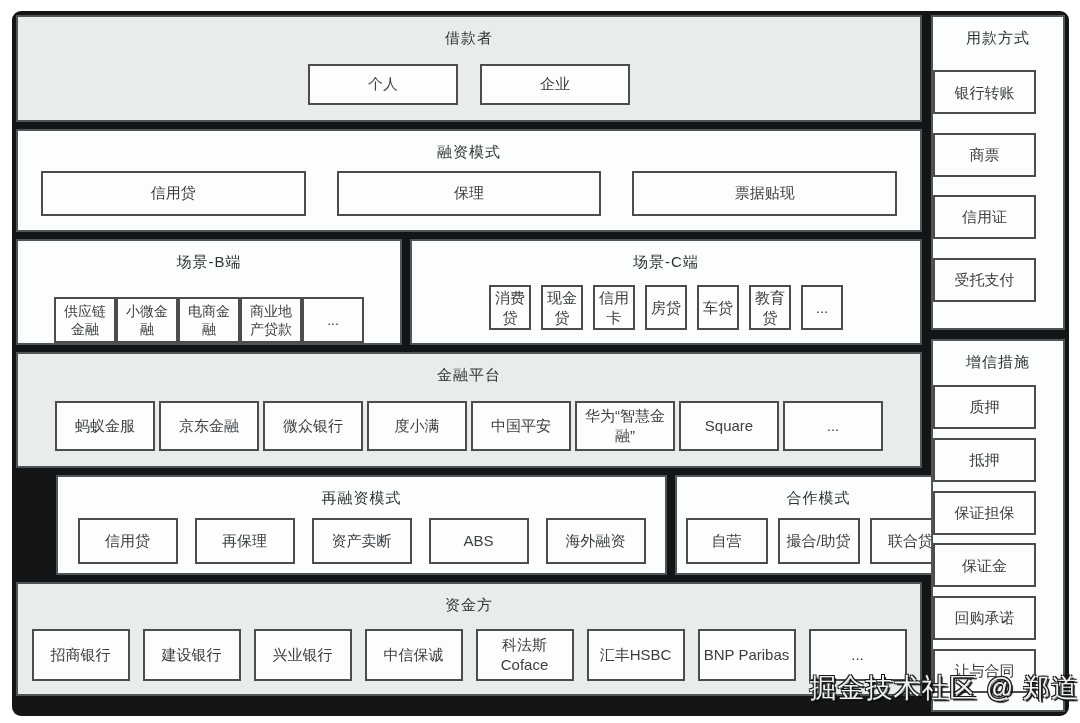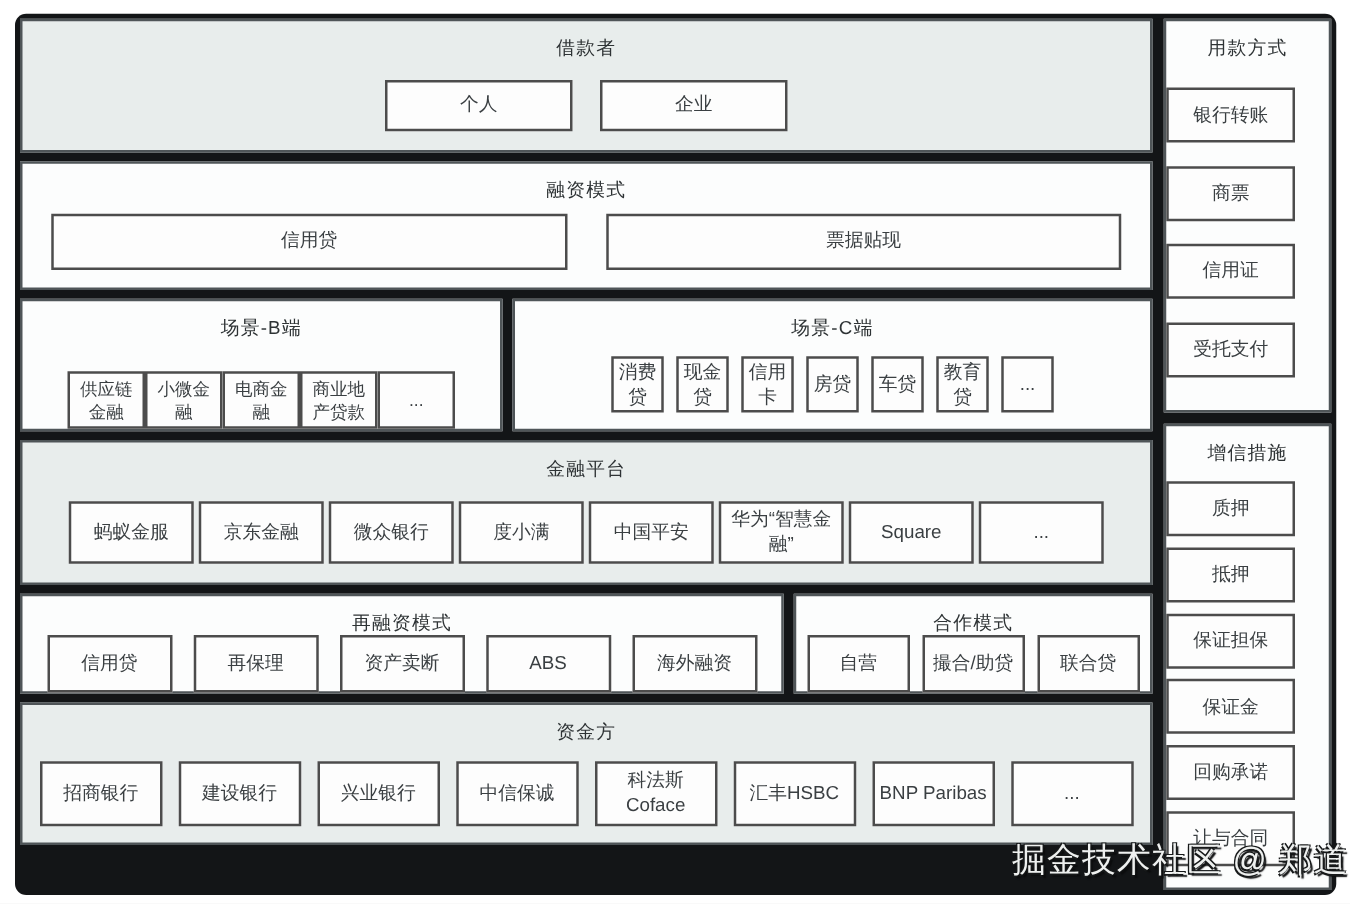--- a/index.html
+++ b/index.html
@@ -53,21 +53,21 @@
     display: flex; align-items: center; justify-content: center;
     text-align: center;
     font-size: 15px; line-height: 1.3;
     flex: none;
   }
 
   .band1 { height: 107px; }
   .band2 { height: 103px; }
   .band3 { height: 106px; }
   .band4 { height: 116px; }
-  .band5 { height: 80px; }
+  .band5 { height: 100px; margin-left: 40px; }
   .band6 { height: 114px; }
 
   .split { display: flex; gap: 8px; width: 100%; flex: none; }
   .split > .panel { height: 100%; }
   .band3 .left  { width: 386px; }
   .band3 .right { flex: 1; }
   .band5 .left  { width: 611px; }
   .band5 .right { flex: 1; }
 
   .r1 { gap: 22px; }         .b1-box { width: 150px; height: 41px; }
@@ -110,20 +110,21 @@
         <div class="row r1">
             <div class="box b1-box">个人</div>
             <div class="box b1-box">企业</div>
           </div>
       </section>
 
       <section class="panel white band2">
         <h2 class="band-title">融资模式</h2>
         <div class="row r2">
             <div class="box b2-box">信用贷</div>
+            <div class="box b2-box">保理</div>
             <div class="box b2-box">票据贴现</div>
           </div>
       </section>
 
       <div class="split band3">
         <section class="panel white left">
           <h2 class="band-title">场景-B端</h2>
           <div class="row r3l">
               <div class="box b3l-box">供应链金融</div>
               <div class="box b3l-box">小微金融</div>

